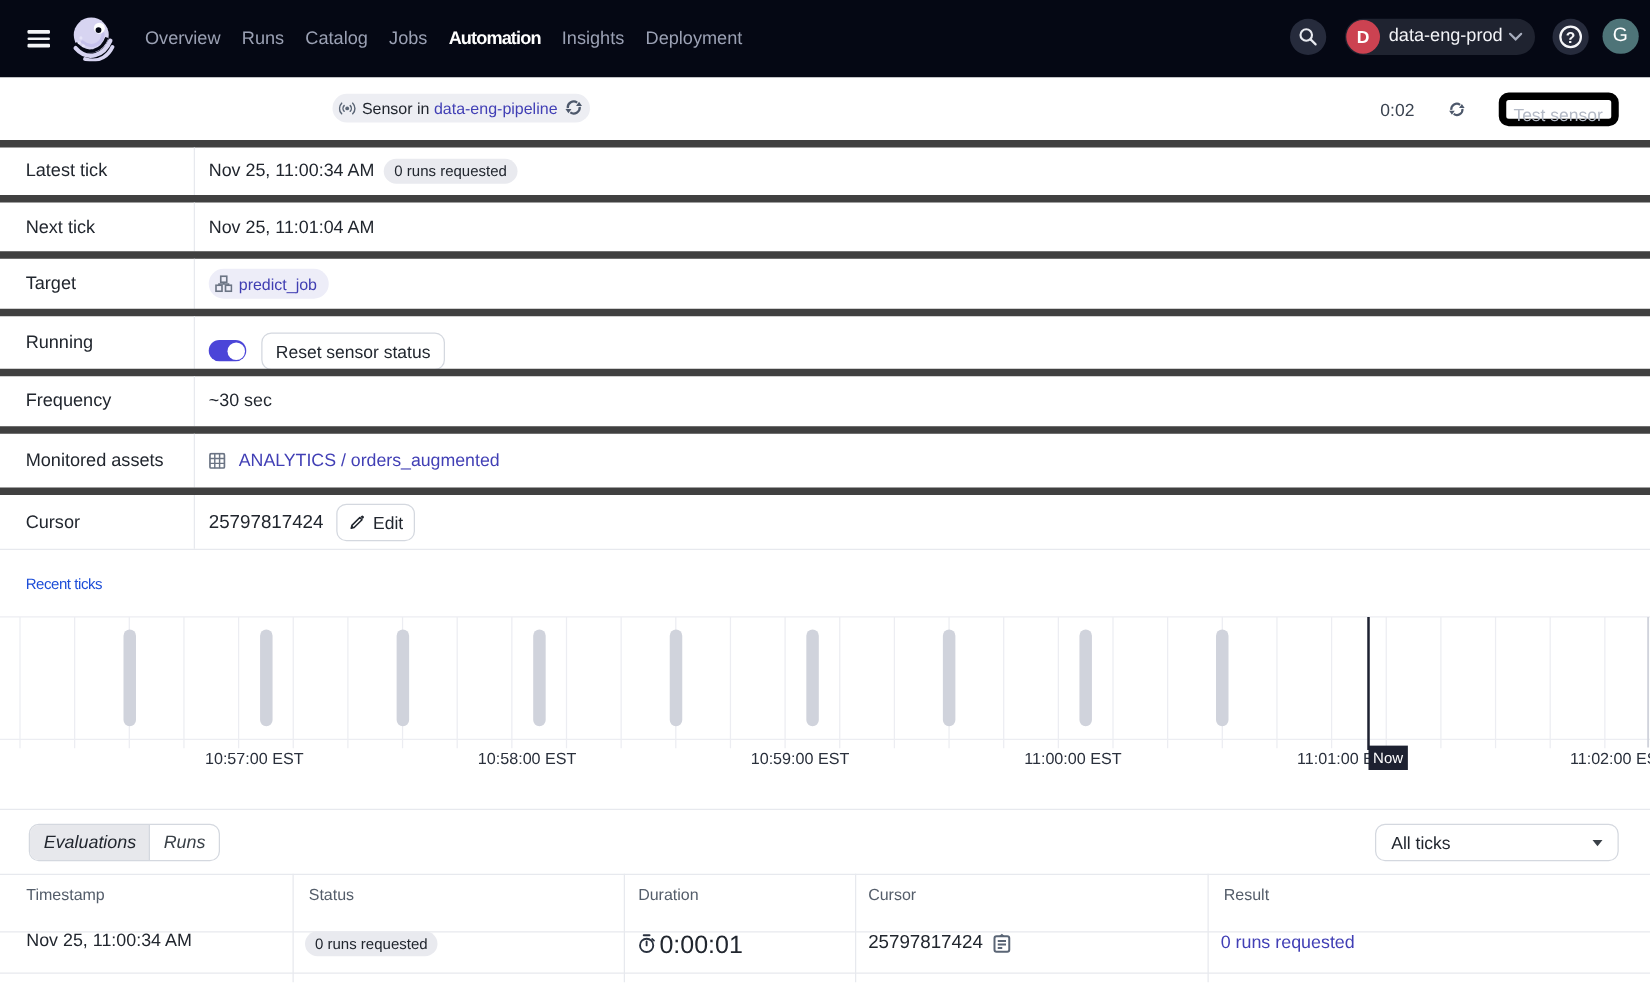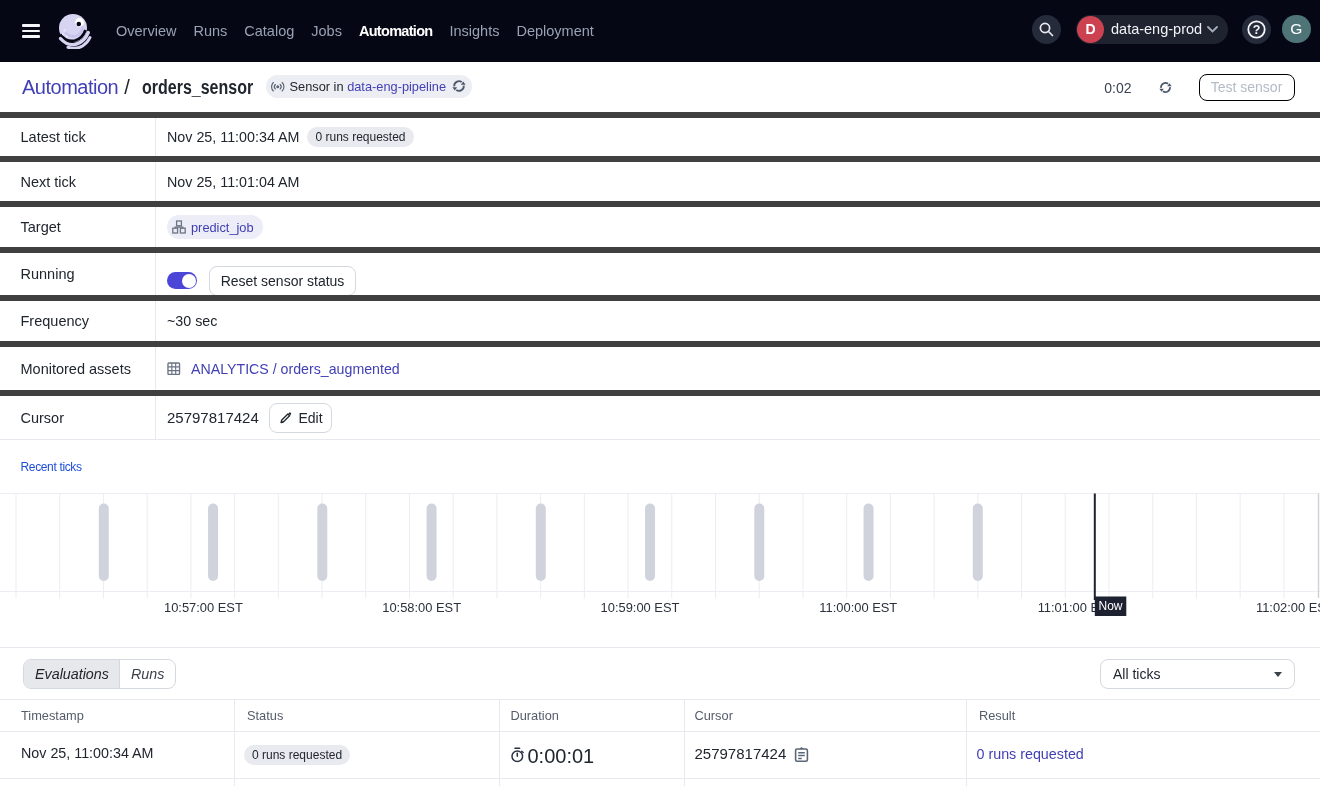--- a/index.html
+++ b/index.html
@@ -24,21 +24,21 @@
 #crumb { position:absolute; left:0; top:62px; width:1320px; height:50px; background:#fff; }
 #crumbtext { position:absolute; left:22px; top:14px; font-size:20px; color:#21262E; }
 #crumbtext a { letter-spacing:-0.5px; }
 #crumbtext .sl { margin:0 12px 0 6px; color:#21262E; }
 #crumbtext b { display:inline-block; transform:scaleX(0.8); transform-origin:0 50%; letter-spacing:0; }
 #crumbtext a { color:#413FB5; text-decoration:none; }
 #sensorpill { position:absolute; left:266px; top:12.5px; height:23.5px; border-radius:12px; background:#EDEEF3; display:flex; align-items:center; padding:0 5px; gap:5px; font-size:12.8px; }
 #sensorpill .lk { color:#413FB5; }
 #hdrright { position:absolute; right:25.5px; top:11.8px; height:27.5px; display:flex; align-items:center; gap:26px; margin:0; }
 #timer { font-size:14px; color:#3A4350; }
-#testbtn { width:96px; height:27.5px; border:1px solid #000000; border-radius:8px; color:#B4BAC6; font-size:14px; text-align:center; line-height:25.5px; background:#fff; }
+#testbtn { width:96px; height:27.5px; border:6px solid #000000; border-radius:8px; color:#B4BAC6; font-size:14px; text-align:center; line-height:25.5px; background:#fff; }
 
 
 #details { position:absolute; left:0; top:112px; width:1320px; }
 .drow { position:relative; width:1320px; border-top:6px solid #404040; }
 .drow .lbl { position:absolute; left:20.5px; top:50%; transform:translateY(-50%); font-size:14.5px; color:#21262E; }
 .dval { position:absolute; left:155px; right:0; top:0; bottom:0; border-left:1px solid #E7E9EE; display:flex; align-items:center; padding-left:11px; }
 #details .last { border-bottom:1px solid #E7E9EE; }
 .tstamp { font-size:14.3px; }
 .pill-gray { display:inline-flex; align-items:center; height:20.5px; border-radius:10.5px; background:#E9EAEF; padding:0 8px; font-size:12px; color:#21262E; }
 .pill-lav { display:inline-flex; align-items:center; height:24.5px; border-radius:12.5px; background:#EDEDF8; padding:0 9px 0 5px; gap:5px; font-size:12.8px; color:#403EB2; }
@@ -52,21 +52,21 @@
 #chart { position:absolute; left:0; top:490px; }
 
 
 #bottom { position:absolute; left:0; top:647px; width:1320px; height:139px; border-top:1px solid #E7E9EE; }
 #tabs { position:absolute; left:22.5px; top:11px; height:30px; border:1px solid #D4D8DF; border-radius:8px; display:flex; overflow:hidden; background:#fff;font-style:italic; }
 #tabs .t1 { background:#E7E8EC; border-right:1px solid #D4D8DF; padding:0 10px 0 11.5px; line-height:28px; font-size:14.3px; color:#21262E; }
 #tabs .t2 { padding:0 10.5px 0 11px; line-height:28px; font-size:14.3px; color:#3A4148; }
 #allticks { position:absolute; left:1100px; top:11px; width:195px; height:30px; border:1px solid #D4D8DF; border-radius:8px; background:#fff; font-size:14px; line-height:28px; padding-left:12px; color:#21262E; }
 #caret { position:absolute; right:12px; top:12px; width:0; height:0; border-left:4.5px solid transparent; border-right:4.5px solid transparent; border-top:5.5px solid #3A4148; }
 #ttable { position:absolute; left:0; top:51px; width:1320px; height:87px; }
-#thead { position:absolute; left:0; top:0; width:1320px; height:33px; border-top:1px solid #E7E9EE; border-bottom:1px solid #E7E9EE; }
+#thead { position:absolute; left:0; top:0; width:1320px; height:47px; border-top:1px solid #E7E9EE; border-bottom:1px solid #E7E9EE; }
 #thead span { position:absolute; top:8px; font-size:12.8px; color:#545D6A; }
 .colline { position:absolute; top:0; width:1px; height:87px; background:#E7E9EE; }
 #trow { position:absolute; left:0; top:30.5px; width:1320px; height:49px; border-bottom:1px solid #E7E9EE; }
 </style>
 </head>
 <body>
 <div id="page">
 
   <div id="nav">
     <div id="burger">
@@ -111,21 +111,20 @@
     <div class="navcircle" style="left:1241.5px">
       <svg width="29" height="29" viewBox="0 0 29 29">
         <circle cx="14.5" cy="14.5" r="8.2" fill="none" stroke="#F5F6F9" stroke-width="1.8"></circle>
         <text x="14.5" y="19.2" font-size="12.5" fill="#F5F6F9" text-anchor="middle" font-weight="bold">?</text>
       </svg>
     </div>
     <div id="avatar">G</div>
   </div>
 
   <div id="crumb">
-    <div id="crumbtext"><a>Automation</a><span class="sl">/</span><b>orders_sensor</b></div>
     <div id="sensorpill">
       <svg width="13.5" height="13.5" viewBox="0 0 15 15" style="flex:none">
         <circle cx="7.5" cy="7.5" r="1.7" fill="#5A6575"></circle>
         <path d="M4.8 5 a3.6 3.6 0 0 0 0 5 M10.2 5 a3.6 3.6 0 0 1 0 5" stroke="#5A6575" stroke-width="1.3" fill="none" stroke-linecap="round"></path>
         <path d="M2.6 2.8 a6.6 6.6 0 0 0 0 9.4 M12.4 2.8 a6.6 6.6 0 0 1 0 9.4" stroke="#5A6575" stroke-width="1.3" fill="none" stroke-linecap="round"></path>
       </svg>
       <span>Sensor in <span class="lk">data-eng-pipeline</span></span>
       <svg width="16" height="16" viewBox="0 0 14 14">
         <path d="M9.41 3.56 A4.2 4.2 0 0 0 2.82 7.37" stroke="#4D586B" stroke-width="1.6" fill="none"></path>
         <polygon points="1.2,8.1 5.4,8.1 3.3,11.0" fill="#4D586B"></polygon>

